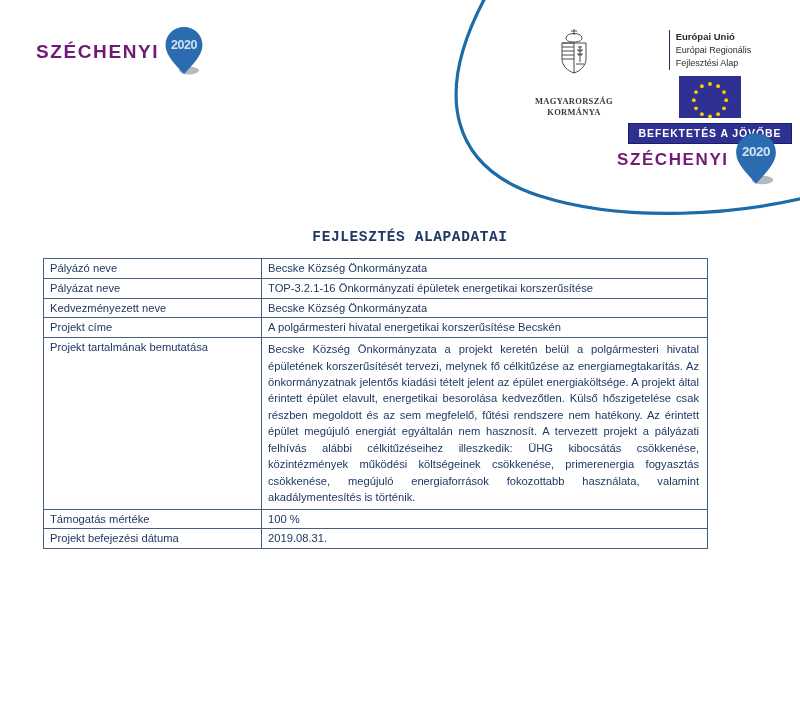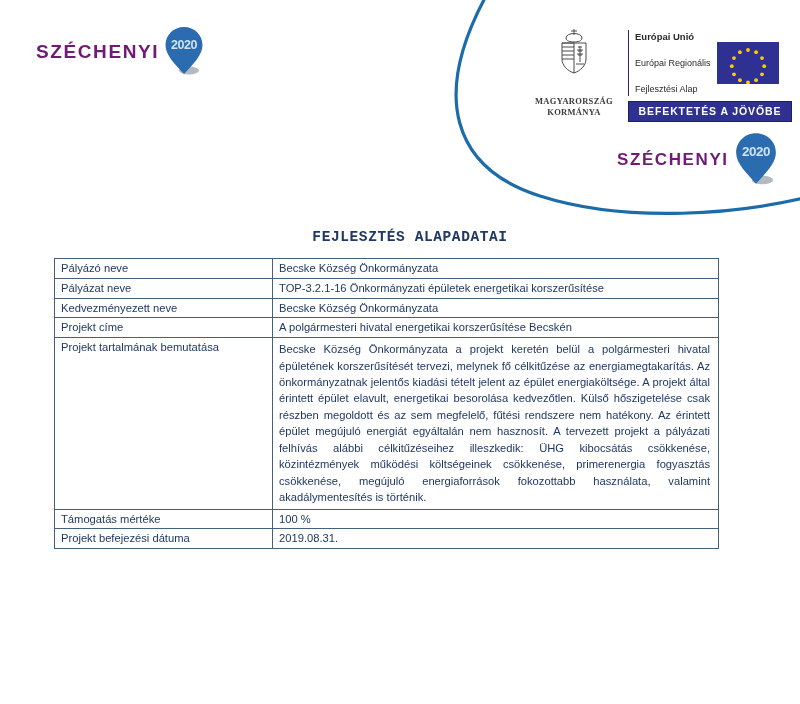--- a/index.html
+++ b/index.html
@@ -85,29 +85,30 @@
   .eu-col {
     display: flex;
     flex-direction: column;
     gap: 5px;
     padding-top: 4px;
   }
   .eu-top-row {
     display: flex;
     align-items: center;
     gap: 6px;
+    flex-direction: column;
   }
   .eu-text {
     border-left: 1.5px solid #2a2a6a;
     padding-left: 6px;
     line-height: 1.45;
     color: #2a2a2a;
   }
   .eu-text .l1 { font-size: 9.5px; font-weight: bold; }
-  .eu-text .l2, .eu-text .l3 { font-size: 9px; margin-top: 13px; }
+  .eu-text .l2, .eu-text .l3 { font-size: 9px; }
   .eu-flag { display: block; }
   .eu-banner {
     background: #2e3191;
     color: #ffffff;
     font-size: 10.5px;
     font-weight: bold;
     letter-spacing: 0.9px;
     text-align: center;
     padding: 3.5px 6px;
     border: 1px solid #1b1d6b;
@@ -127,21 +128,21 @@
     font-size: 14.5px;
     font-weight: bold;
     letter-spacing: 0.6px;
     color: #1f3864;
     font-family: Liberation Mono, monospace;
   }
 
   
   #data-table {
     position: absolute;
-    left: 54px;
+    left: 43px;
     top: 258px;
     width: 640px;
     border-collapse: collapse;
     table-layout: fixed;
   }
   #data-table td {
     border: 1px solid #44607d;
     padding: 2px 6px;
     font-size: 11.2px;
     line-height: 1.32;

